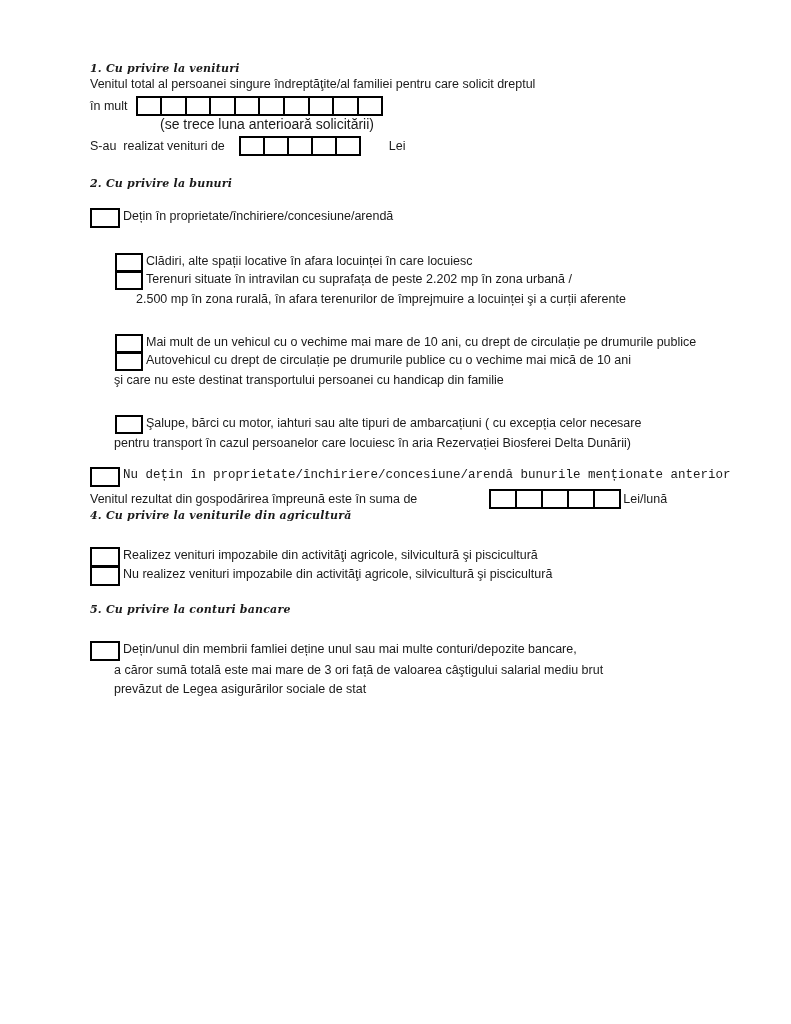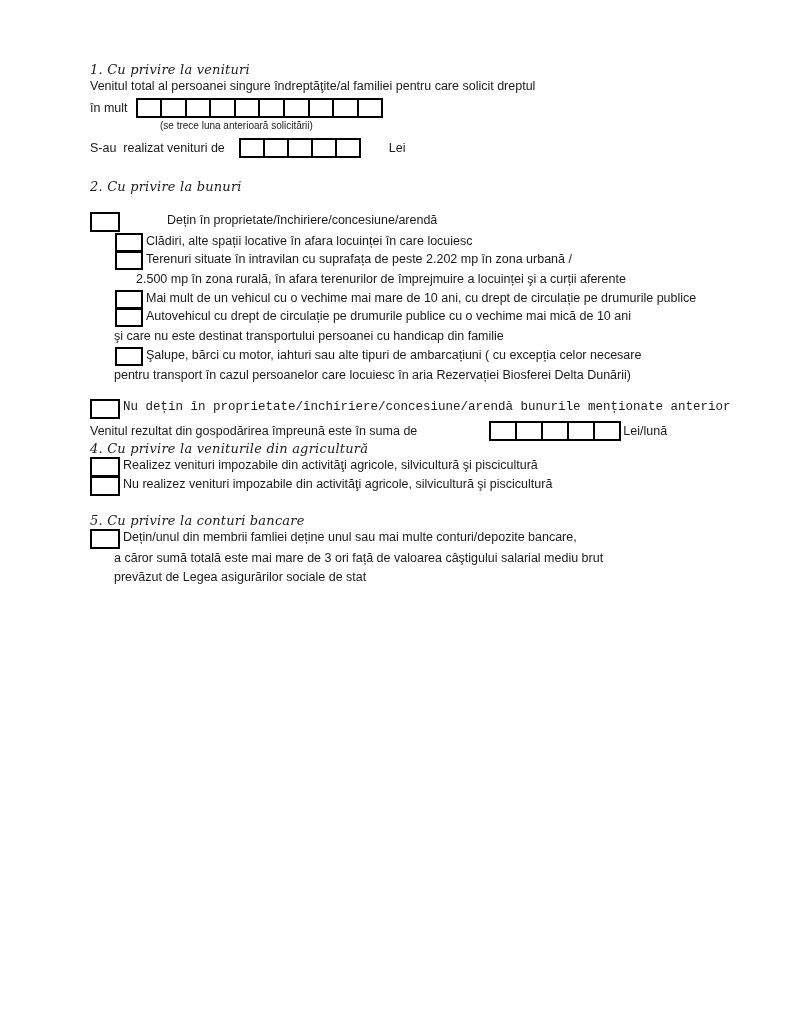--- a/index.html
+++ b/index.html
@@ -16,59 +16,59 @@
   }
   .content {
     position: absolute;
     left: 90px;
     top: 62px;
     width: 700px;
   }
   .script-heading {
     font-family: "DejaVu Serif", serif;
     font-style: italic;
-    font-weight: normal;
-    font-size: 13px;
+    font-weight: bold;
+    font-size: 11px;
     letter-spacing: 0.2px;
     white-space: nowrap;
   }
   .lbl { white-space: pre; line-height: 19px; }
   .row { display: flex; align-items: center; }
-  .cbrow { display: flex; align-items: flex-start; line-height: 19px; }
+  .cbrow { display: flex; align-items: flex-start; line-height: 19px; margin-top: 24px; }
 
   
   .grid { display: inline-flex; border: 2px solid #000; background: #fff; }
   .grid .cell { width: 22.6px; height: 16px; border-left: 2px solid #000; }
   .grid .cell:first-child { border-left: none; }
   .grid-sm .cell { width: 22px; }
   .grid-sum .cell { width: 24px; }
 
   
   .cb {
     flex: 0 0 auto;
     width: 24px; height: 15px;
     border: 2px solid #000;
     background: #fff;
     margin-top: 1px;
   }
   .cb-main { width: 26px; height: 16px; }
   .stack { margin-top: -2px; }  
 
-  .note { font-size: 10px; line-height: 12px; }
+  .note { font-size: 14px; line-height: 12px; }
 
   .s1-intro { line-height: 19px; margin-bottom: 2px; }
   .s1-month-row { margin-top: 1px; }
   .s1-month-row .grid { margin-left: 8px; }
   .s1-note { margin: 2px 0 0 70px; }
   .s1-income-row { margin-top: 6px; }
   .s1-income-row .grid { margin-left: 14px; }
   .s1-income-row .unit { margin-left: 28px; }
 
   .h2-gap { margin-top: 21px; }
-  .s2-own { margin-top: 17px; gap: 44px; }
+  .s2-own { margin-top: 17px; }
   .sub { margin-left: 25px; }
   .cont1 { margin-left: 46px; line-height: 19px; }
   .cont2 { margin-left: 24px; line-height: 19px; }
   .s2-notown { margin-top: 13px; font-family: Liberation Mono, monospace; }
 
   .h3-gap { margin-top: 19px; }
   .s3-row { margin-top: 2px; }
   .s3-row .grid { margin-left: 72px; }
   .s3-row .unit { margin-left: 2px; }
 

